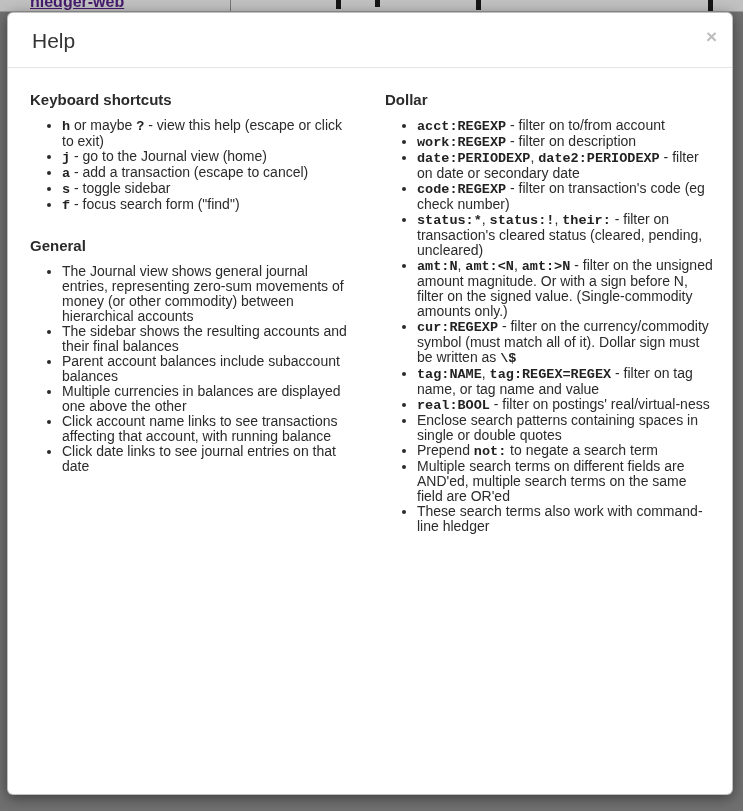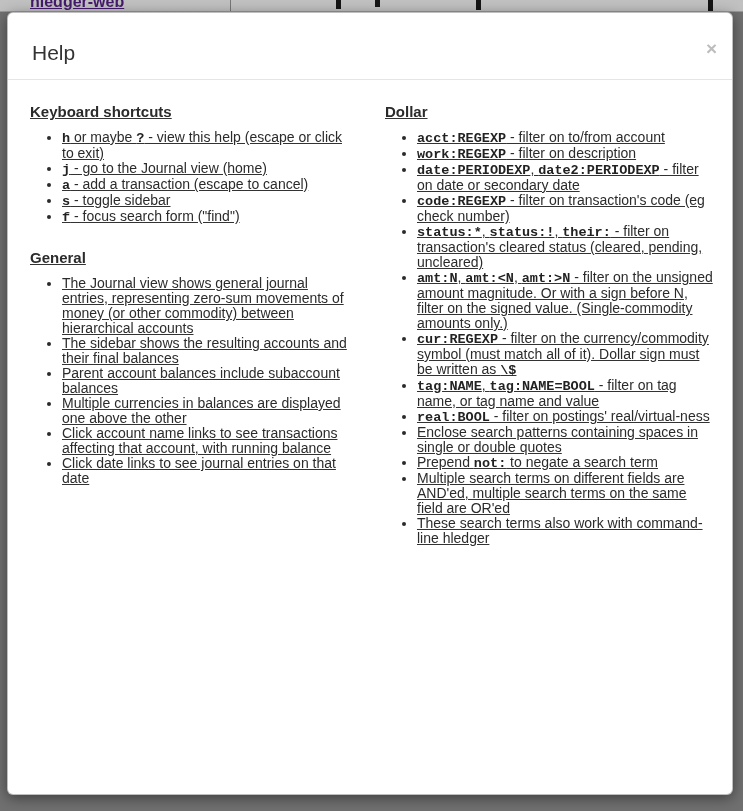--- a/index.html
+++ b/index.html
@@ -35,33 +35,32 @@
   .modal {
     position:absolute; left:7px; top:12px; width:726px; height:783px;
     background:#fff; border:1px solid rgba(0,0,0,0.25); border-radius:6px;
     box-shadow:0 3px 14px rgba(0,0,0,0.45);
     overflow:hidden;
   }
   .modal-header {
     position:relative;
     padding:13px 20px 12px 24px;
     border-bottom:1px solid #e5e5e5;
-    margin-top:12px;
   }
   .modal-title {
     margin:0; font-size:21px; line-height:29px;
     font-weight:normal; color:#333;
   }
   .close-btn {
     position:absolute; right:15px; top:16px;
     font-size:19px; line-height:16px; font-weight:bold; color:#bdbdbd;
     cursor:pointer; user-select:none;
   }
 
-  .modal-body { padding:15px 15px 15px 15px; display:flex;text-decoration:underline; }
+  .modal-body { padding:15px 15px 15px 15px; display:flex; }
   .col { width:50%; }
   .col-left  { padding-left:7px;  padding-right:14px; }
   .col-right { padding-left:15px; padding-right:2px; }
 
   .section-heading {
     margin:8px 0 10px; font-size:15px; font-weight:bold; color:#2b2b2b;
   }
   .help-list {
     margin:10px 0 24px; padding-left:32px;
     font-size:14px; color:#2b2b2b;
@@ -115,21 +114,21 @@
     <div class="col col-right">
         <h4 class="section-heading">Dollar</h4>
         <ul class="help-list">
           <li><code>acct:REGEXP</code> - filter on to/from account</li>
           <li><code>work:REGEXP</code> - filter on description</li>
           <li><code>date:PERIODEXP</code>, <code>date2:PERIODEXP</code> - filter on date or secondary date</li>
           <li><code>code:REGEXP</code> - filter on transaction's code (eg check number)</li>
           <li><code>status:*</code>, <code>status:!</code>, <code>their:</code> - filter on transaction's cleared status (cleared, pending, uncleared)</li>
           <li><code>amt:N</code>, <code>amt:&lt;N</code>, <code>amt:&gt;N</code> - filter on the unsigned amount magnitude. Or with a sign before N, filter on the signed value. (Single-commodity amounts only.)</li>
           <li><code>cur:REGEXP</code> - filter on the currency/commodity symbol (must match all of it). Dollar sign must be written as <code>\$</code></li>
-          <li><code>tag:NAME</code>, <code>tag:NAME=BOOL</code> - filter on tag name, or tag name and value</li>
+          <li><code>tag:NAME</code>, <code>tag:REGEX=REGEX</code> - filter on tag name, or tag name and value</li>
           <li><code>real:BOOL</code> - filter on postings' real/virtual-ness</li>
           <li>Enclose search patterns containing spaces in single or double quotes</li>
           <li>Prepend <code>not:</code> to negate a search term</li>
           <li>Multiple search terms on different fields are AND'ed, multiple search terms on the same field are OR'ed</li>
           <li>These search terms also work with command-line hledger</li>
         </ul>
       </div>
   </div>
 </div>
 

